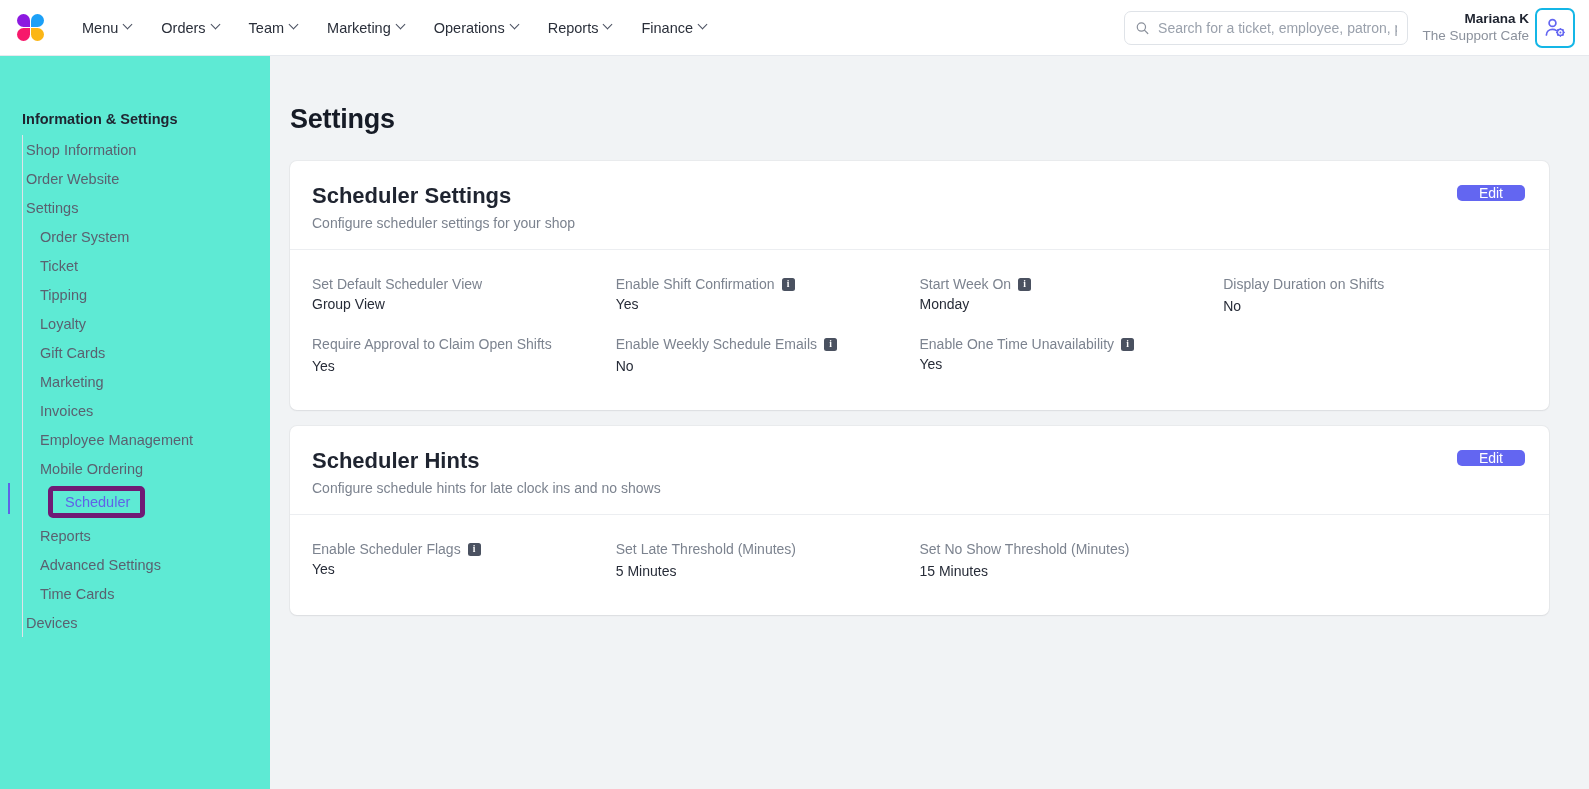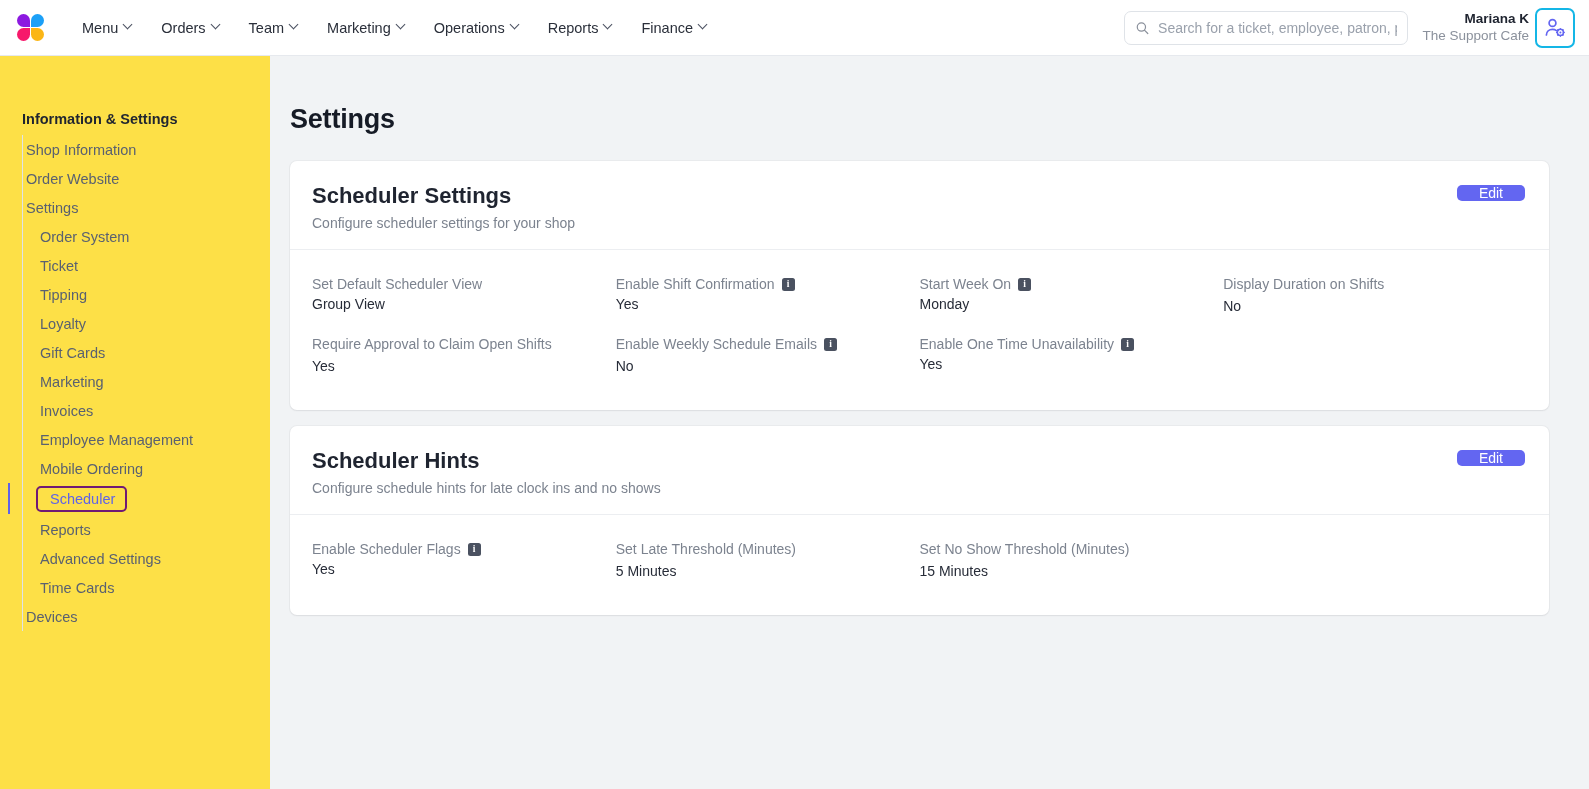--- a/index.html
+++ b/index.html
@@ -67,41 +67,41 @@
   .usericon-wrap {
     width: 40px; height: 40px; margin-right: 14px;
     border: 2px solid #14b6e6; border-radius: 7px; background: #fff;
     display: flex; align-items: center; justify-content: center;
     cursor: pointer; flex: none;
   }
 
   
   .sidebar {
     position: absolute; top: 56px; left: 0; width: 270px; height: 733px;
-    background: #fde047;
+    background: #5eead4;
   }
   .side-title {
     font-size: 14.5px; font-weight: bold; color: #1f2430;
     padding: 55px 0 8px 22px;
   }
   .side-list { position: relative; padding-left: 22px; }
   .side-rail {
     position: absolute; left: 22px; top: 0; bottom: 0; width: 1px; background: #dfe3e8;
   }
   .side-item {
     font-size: 14.5px; color: #5a6170;
     padding: 6.5px 0 6.5px 0; margin-left: 2px;
     cursor: pointer; position: relative;
   }
   .side-item.lvl1 { padding-left: 2px; }
   .side-item.lvl2 { padding-left: 16px; }
   .side-item.active {
     color: #5f63e8;
-    border: 2px solid #701a75; border-radius: 5px;
-    display: inline-block; padding: 3px 10px 3px 12px; margin-left: 14px;
+    border: 5px solid #701a75; border-radius: 5px;
+    display: inline-block; padding: 3px 10px 3px 12px; margin-left: 26px;
   }
   .active-rail {
     position: absolute; left: -14px; top: 0px; width: 2px; height: 31px; background: #5f63e8;
   }
   .active-row { position: relative; padding: 3px 0; }
 
   
   .main {
     position: absolute; top: 56px; left: 270px;
     width: 1319px; height: 733px; overflow: hidden;

